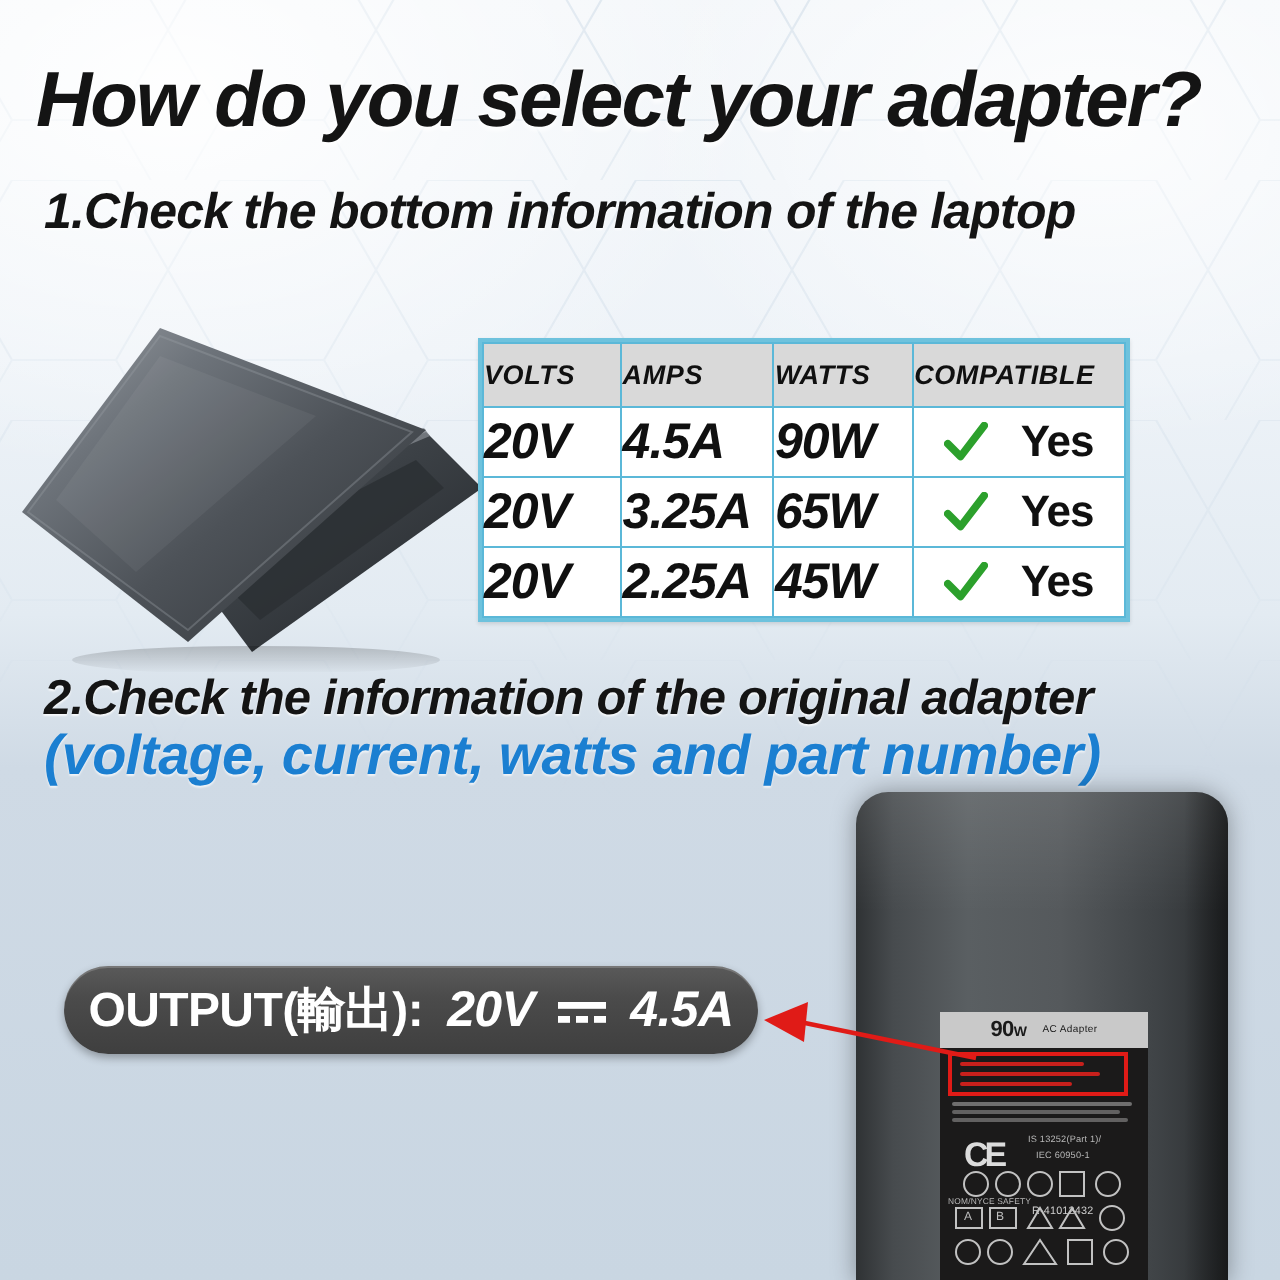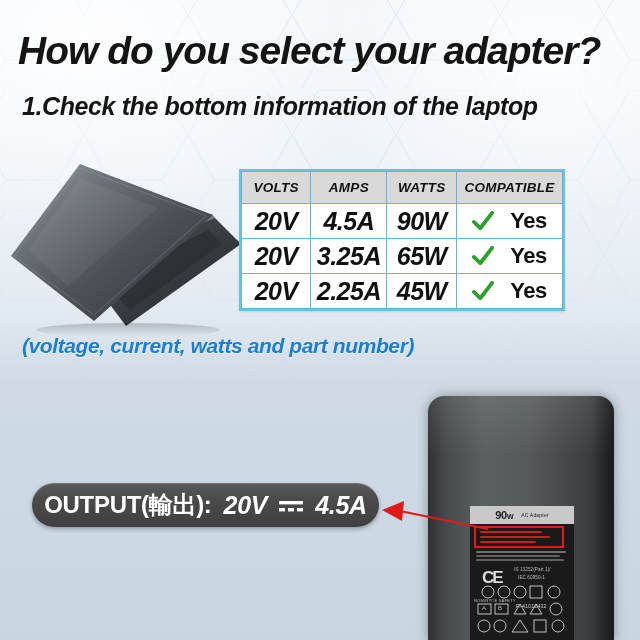--- a/index.html
+++ b/index.html
@@ -43,34 +43,34 @@
     display:block;font-size:25px;color:#141414;letter-spacing:-.4px;
     text-shadow:0 1px 1px rgba(255,255,255,.8);
   }
   .step .l2{
     display:block;font-size:25px;color:#1b7fd1;letter-spacing:-.4px;margin-top:-2px;
     text-shadow:0 1px 1px rgba(255,255,255,.7);
   }
   #step1{left:22px;top:92px;}
   #step2{left:22px;top:336px;}
   #step2 .l1{font-size:24.5px;}
-  #step2 .l2{font-size:21px;}
+  #step2 .l2{font-size:28px;}
 
   
   .laptop{position:absolute;left:8px;top:158px;width:236px;height:178px;}
 
   
   .tbl-wrap{
     position:absolute;left:239px;top:169px;width:322px;
     border:2px solid #6ec2dd;background:#fff;
     box-shadow:0 1px 2px rgba(0,0,0,.12);
   }
   table{border-collapse:collapse;width:100%;}
   th,td{
-    border:1px solid #5bb8d8;text-align:center;
+    border:1px solid #5bb8d8;text-align:left;
     font-style:italic;font-weight:bold;color:#101010;
     padding:0;height:34px;
   }
   thead th{
     background:#d9d9d9;font-size:13.5px;letter-spacing:.3px;height:31px;
   }
   tbody td{font-size:25px;background:#fff;letter-spacing:-.5px;}
   .c-volts{width:70px;}
   .c-amps{width:76px;}
   .c-watts{width:70px;}
@@ -252,20 +252,21 @@
               </svg>
               <span class="yestext">Yes</span>
             </span>
           </td>
         </tr>
       </tbody>
     </table>
   </div>
 
   <div class="step" id="step2">
+    <span class="l1">2.Check the information of the original adapter</span>
     <span class="l2">(voltage, current, watts and part number)</span>
   </div>
 
   <div class="adapter">
     <div class="topsheen"></div>
     <div class="adapter-right-edge"></div>
 
     <div class="label">
       <div class="label-head">
         <span class="lh-watt"><span>90</span><i>W</i></span>

